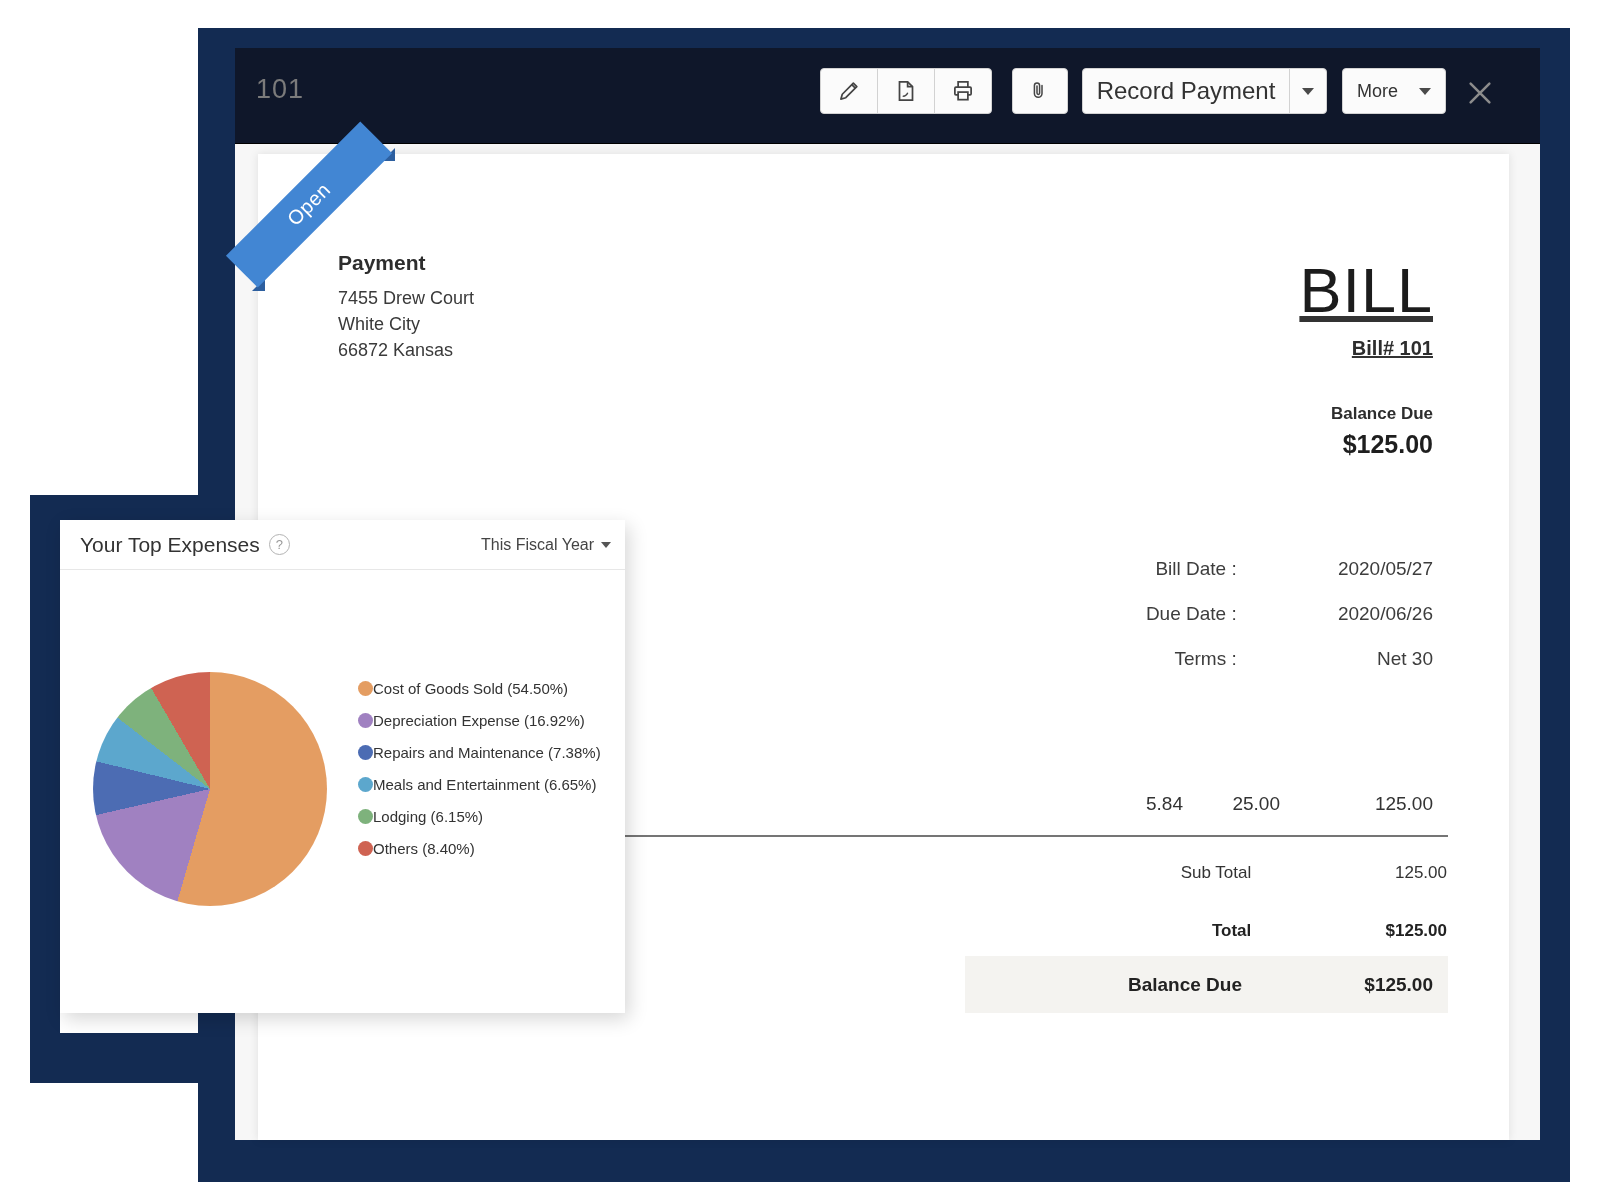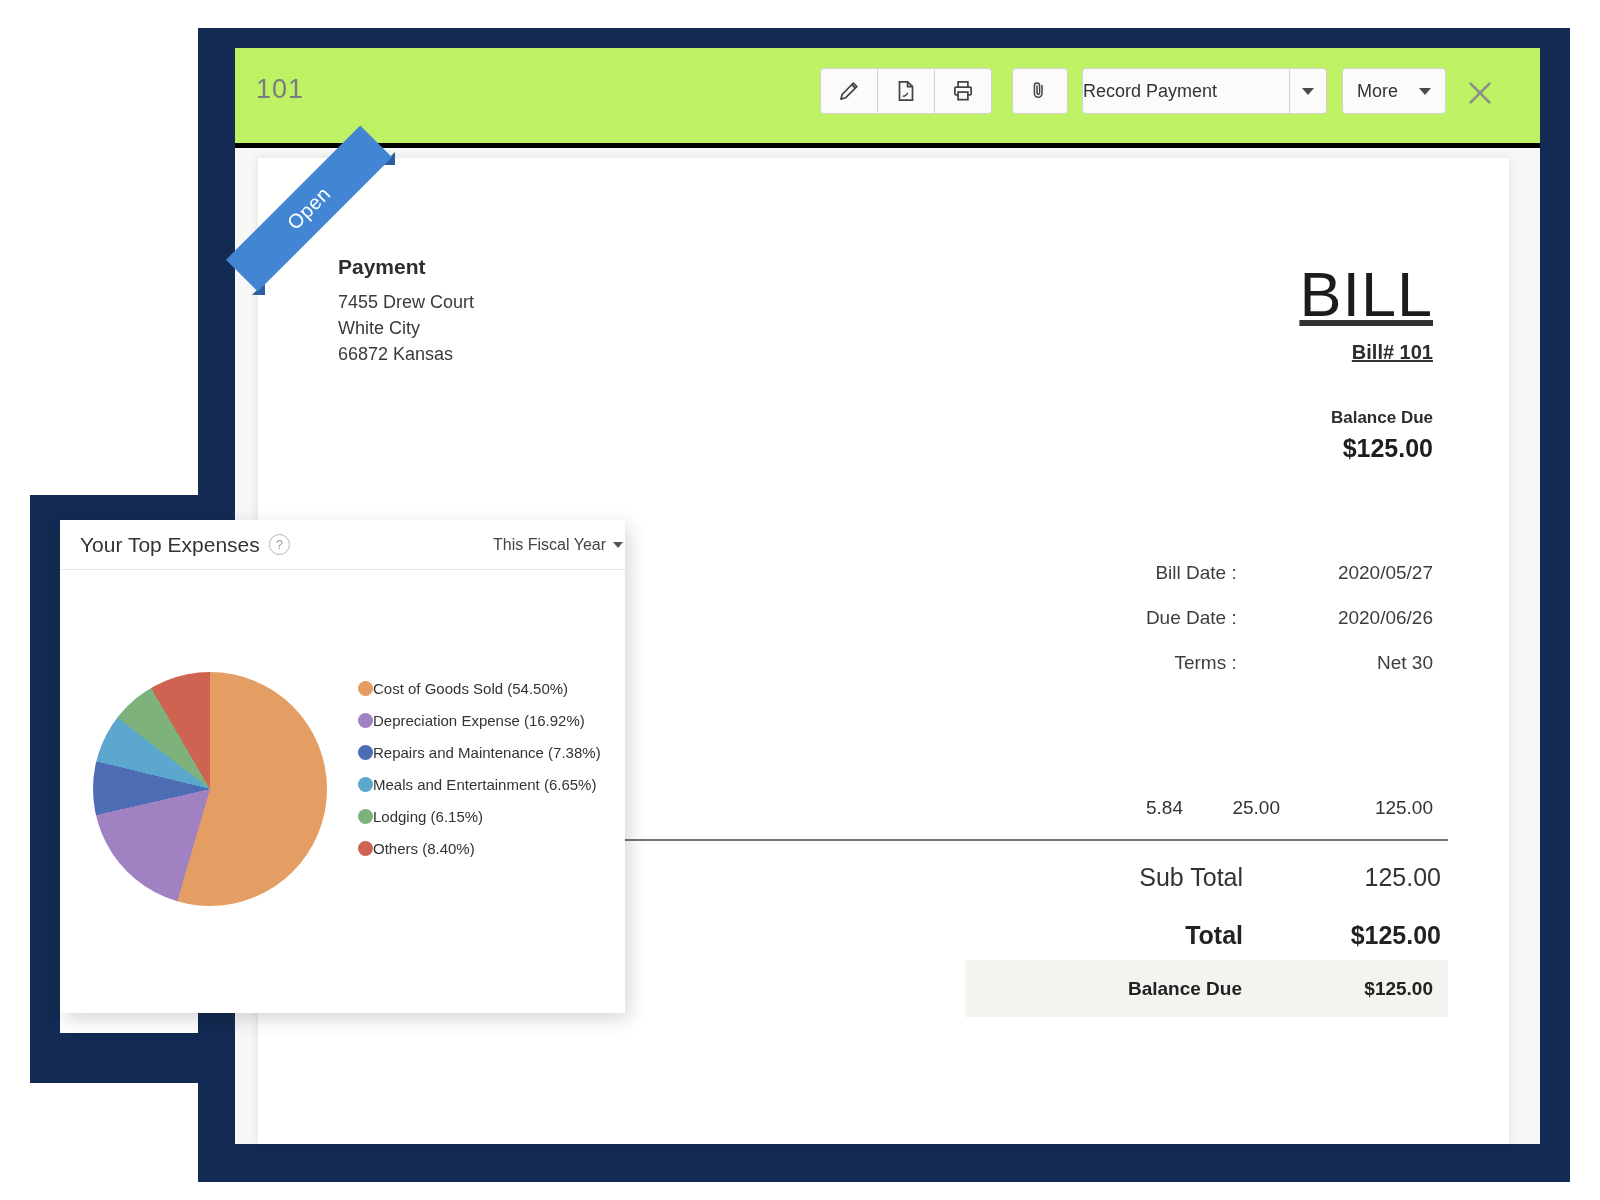--- a/index.html
+++ b/index.html
@@ -5,31 +5,31 @@
   html,body{margin:0;padding:0;}
   body{
     width:1600px;height:1200px;position:relative;overflow:hidden;
     background:#ffffff;font-family:"Liberation Sans",sans-serif;color:#333;
   }
   
   .main-frame{position:absolute;left:198px;top:28px;width:1372px;height:1154px;background:#132b52;}
   .window{position:absolute;left:37px;top:20px;width:1305px;height:1092px;background:#ffffff;}
 
   
-  .toolbar{position:relative;height:95px;background:#bef264;border-bottom:5px solid #000000;}
+  .toolbar{position:relative;height:95px;background:#0f172a;border-bottom:1px solid #000000;}
   .doc-title{position:absolute;left:21px;top:26px;font-size:27px;color:#7b7b7b;letter-spacing:1px;}
   .tbtn{background:#fbfbfb;border:1px solid #d2d2d2;display:flex;align-items:center;justify-content:center;cursor:pointer;box-sizing:border-box;}
   .icon-group{position:absolute;left:585px;top:20px;height:46px;display:flex;}
   .icon-group .tbtn{width:58px;height:46px;}
   .icon-group .tbtn:first-child{border-radius:4px 0 0 4px;}
   .icon-group .tbtn + .tbtn{margin-left:-1px;}
   .icon-group .tbtn:last-child{border-radius:0 4px 4px 0;}
   .attach-btn{position:absolute;left:777px;top:20px;width:56px;height:46px;border-radius:4px;}
   .rp-btn{position:absolute;left:847px;top:20px;height:46px;display:flex;background:#fbfbfb;border:1px solid #d2d2d2;border-radius:4px;box-sizing:border-box;cursor:pointer;}
-  .rp-main{width:206px;line-height:44px;font-size:18px;color:#333;}
+  .rp-main{width:206px;text-align:center;line-height:44px;font-size:24px;color:#333;}
   .rp-caret{width:36px;border-left:1px solid #d2d2d2;display:flex;align-items:center;justify-content:center;}
   .more-btn{position:absolute;left:1107px;top:20px;width:104px;height:46px;border-radius:4px;font-size:18px;color:#333;gap:21px;}
   .caret-down{width:0;height:0;border-left:6px solid transparent;border-right:6px solid transparent;border-top:7px solid #4a4a4a;}
   .close-btn{position:absolute;left:1228px;top:28px;width:34px;height:34px;display:flex;align-items:center;justify-content:center;cursor:pointer;}
 
   
   .content{position:relative;height:996px;background:#f7f7f7;}
   .paper{position:absolute;left:23px;top:10px;width:1251px;height:986px;background:#fff;box-shadow:0 0 9px rgba(0,0,0,0.10);}
 
   
@@ -58,36 +58,36 @@
 
   
   .items-header{position:absolute;left:60px;top:569px;width:1130px;height:50px;background:#3e3c3d;color:#fff;font-size:19px;}
   .items-header span{position:absolute;line-height:50px;}
   .items-row{position:absolute;left:60px;top:619px;width:1130px;height:62px;font-size:19px;color:#333;}
   .items-row span{position:absolute;line-height:62px;}
   .col-qty{right:265px;} .col-rate{right:168px;} .col-amount{right:15px;}
   .items-endline{position:absolute;left:60px;top:681px;width:1130px;border-top:2px solid #757575;}
 
   
-  .total-row{position:absolute;right:68px;height:40px;line-height:40px;font-size:25px;color:#333;text-align:right;}
+  .total-row{position:absolute;right:62px;height:40px;line-height:40px;font-size:17px;color:#333;text-align:right;}
   .total-row .tval{display:inline-block;width:191px;text-align:right;}
   .row-subtotal{top:699px;} .row-total{top:757px;font-weight:bold;color:#222;}
   .balance-band{position:absolute;left:707px;top:802px;width:483px;height:57px;background:#f4f3f0;font-size:19px;font-weight:bold;color:#222;}
   .balance-band span{position:absolute;line-height:57px;}
   .bb-label{right:206px;} .bb-value{right:15px;}
 
   
   .bracket-top{position:absolute;left:30px;top:495px;width:205px;height:26px;background:#132b52;}
   .bracket-left{position:absolute;left:30px;top:495px;width:30px;height:588px;background:#132b52;}
   .bracket-bottom{position:absolute;left:30px;top:1033px;width:205px;height:50px;background:#132b52;}
 
   
   .expense-card{position:absolute;left:60px;top:520px;width:565px;height:493px;background:#fff;
     box-shadow:4px 6px 18px rgba(0,0,0,0.16);z-index:20;}
-  .card-header{display:flex;align-items:center;height:50px;border-bottom:1px solid #e7e7e7;padding:0 2px 0 20px;box-sizing:border-box;}
+  .card-header{display:flex;align-items:center;height:50px;border-bottom:1px solid #e7e7e7;padding:0 14px 0 20px;box-sizing:border-box;}
   .card-title{font-size:21px;color:#333;}
   .help-icon{width:19px;height:19px;border:1px solid #b3b3b3;border-radius:50%;color:#999;font-size:13px;
     line-height:19px;text-align:center;margin-left:9px;cursor:pointer;flex:0 0 19px;}
   .period{margin-left:auto;font-size:16px;color:#444;display:flex;align-items:center;gap:7px;cursor:pointer;}
   .period .caret-down{border-top:6px solid #555;border-left:5px solid transparent;border-right:5px solid transparent;}
   .pie{position:absolute;left:33px;top:152px;width:234px;height:234px;border-radius:50%;}
   .legend{position:absolute;left:298px;top:161px;}
   .legend-row{display:flex;align-items:center;height:15px;margin-bottom:17px;}
   .legend-dot{width:15px;height:15px;border-radius:50%;flex:0 0 15px;}
   .legend-label{font-size:15px;color:#333;white-space:nowrap;}

